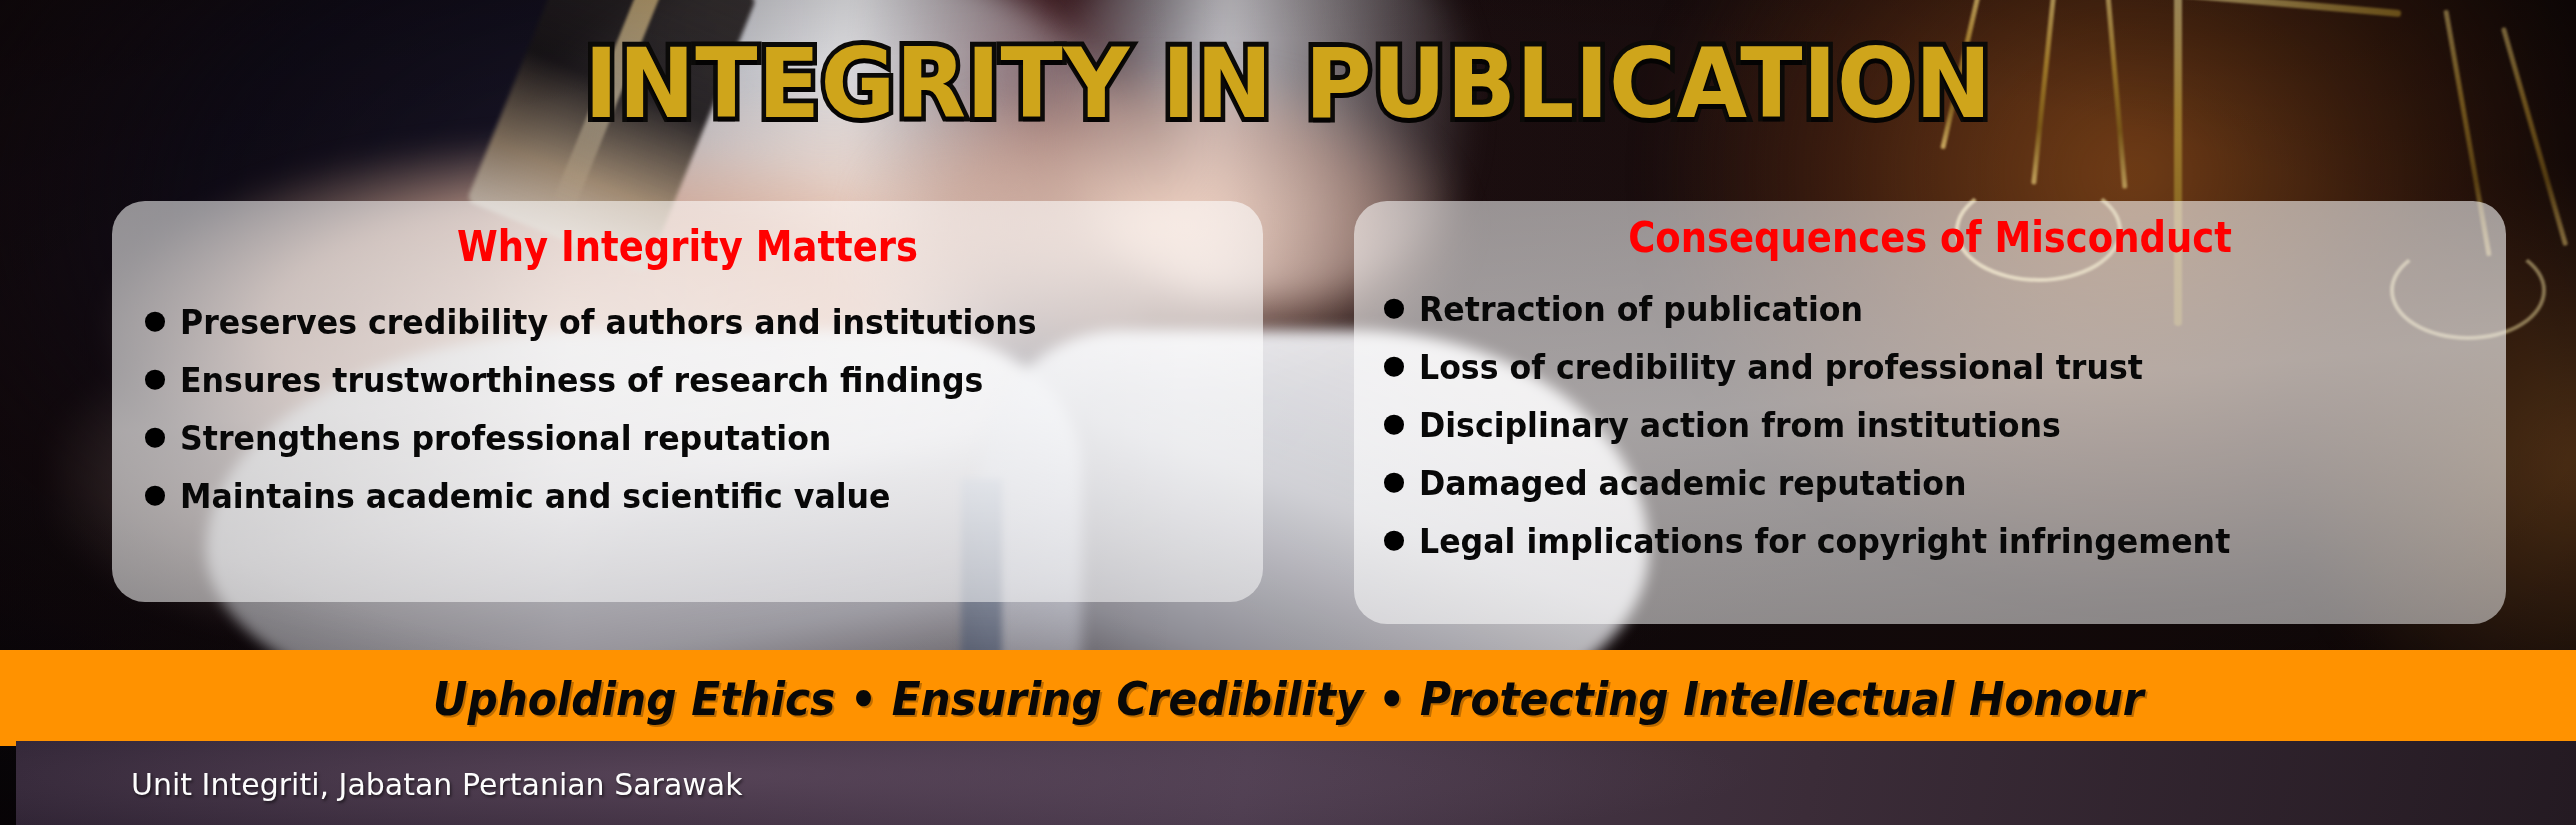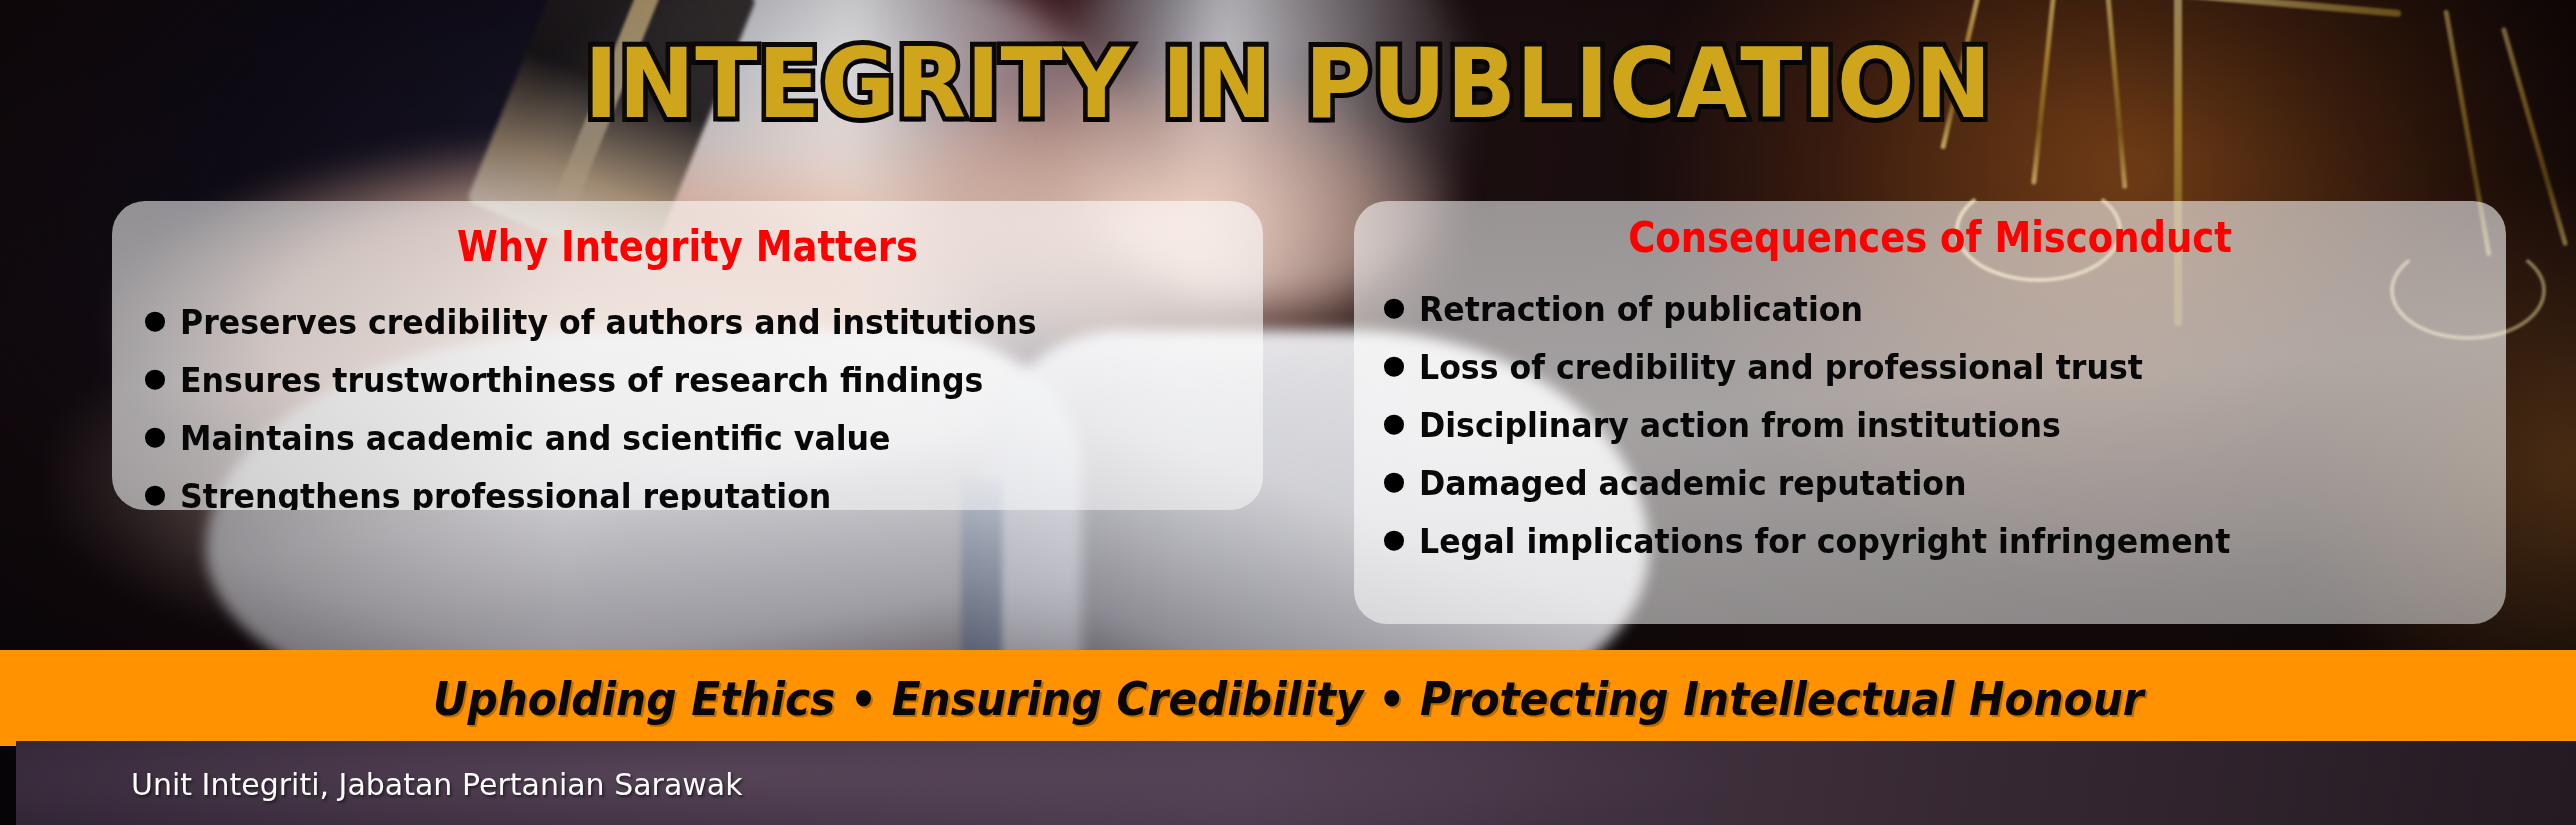--- a/index.html
+++ b/index.html
@@ -140,21 +140,21 @@
     line-height:1.05;
   }
 
   
   .card{
     position:absolute;
     border-radius:33px;
     background:linear-gradient(175deg, rgba(255,255,255,.55) 0%, rgba(255,255,255,.62) 46%, rgba(255,255,255,.50) 100%);
     overflow:hidden;
   }
-  .card-left {left:112px; top:201px; width:1151px; height:309px;}
+  .card-left {left:112px; top:201px; width:1151px; height:401px;}
   .card-right{left:1354px;top:201px; width:1152px; height:423px;}
 
   .card-title{
     position:absolute;left:0;right:0;
     text-align:center;
     color:#ff0000;
     font-size:42px;
     font-weight:bold;
     font-family:"DejaVu Sans","Liberation Sans",sans-serif;
     transform:scaleX(.88);
@@ -274,25 +274,25 @@
       <li>
           <span class="dot"></span>
           <span class="txt">Preserves credibility of authors and institutions</span>
         </li>
       <li>
           <span class="dot"></span>
           <span class="txt">Ensures trustworthiness of research findings</span>
         </li>
       <li>
           <span class="dot"></span>
+          <span class="txt">Strengthens professional reputation</span>
+        </li>
+      <li>
+          <span class="dot"></span>
           <span class="txt">Maintains academic and scientific value</span>
-        </li>
-      <li>
-          <span class="dot"></span>
-          <span class="txt">Strengthens professional reputation</span>
         </li>
     </ul>
   </div>
 
   <div class="card card-right">
     <div class="card-title">Consequences of Misconduct</div>
     <ul class="bullets">
       <li>
           <span class="dot"></span>
           <span class="txt">Retraction of publication</span>

